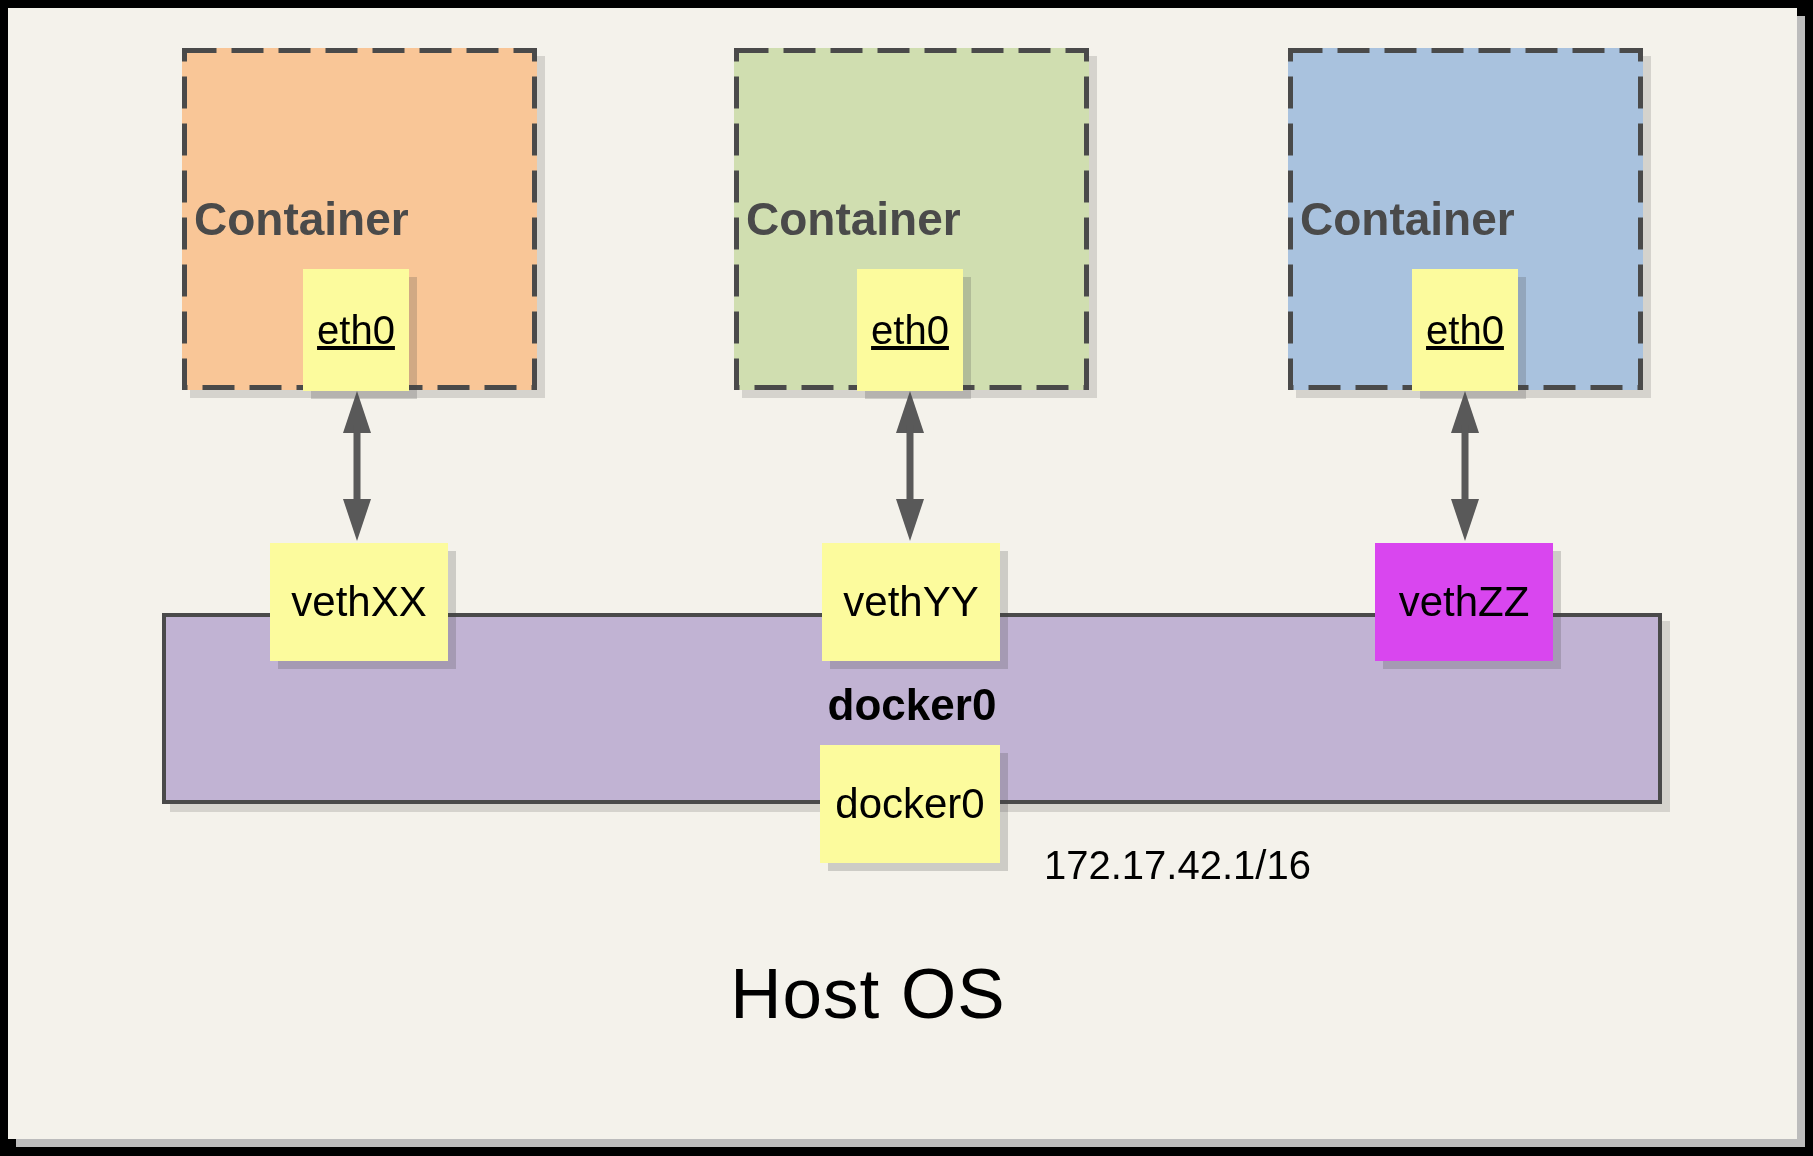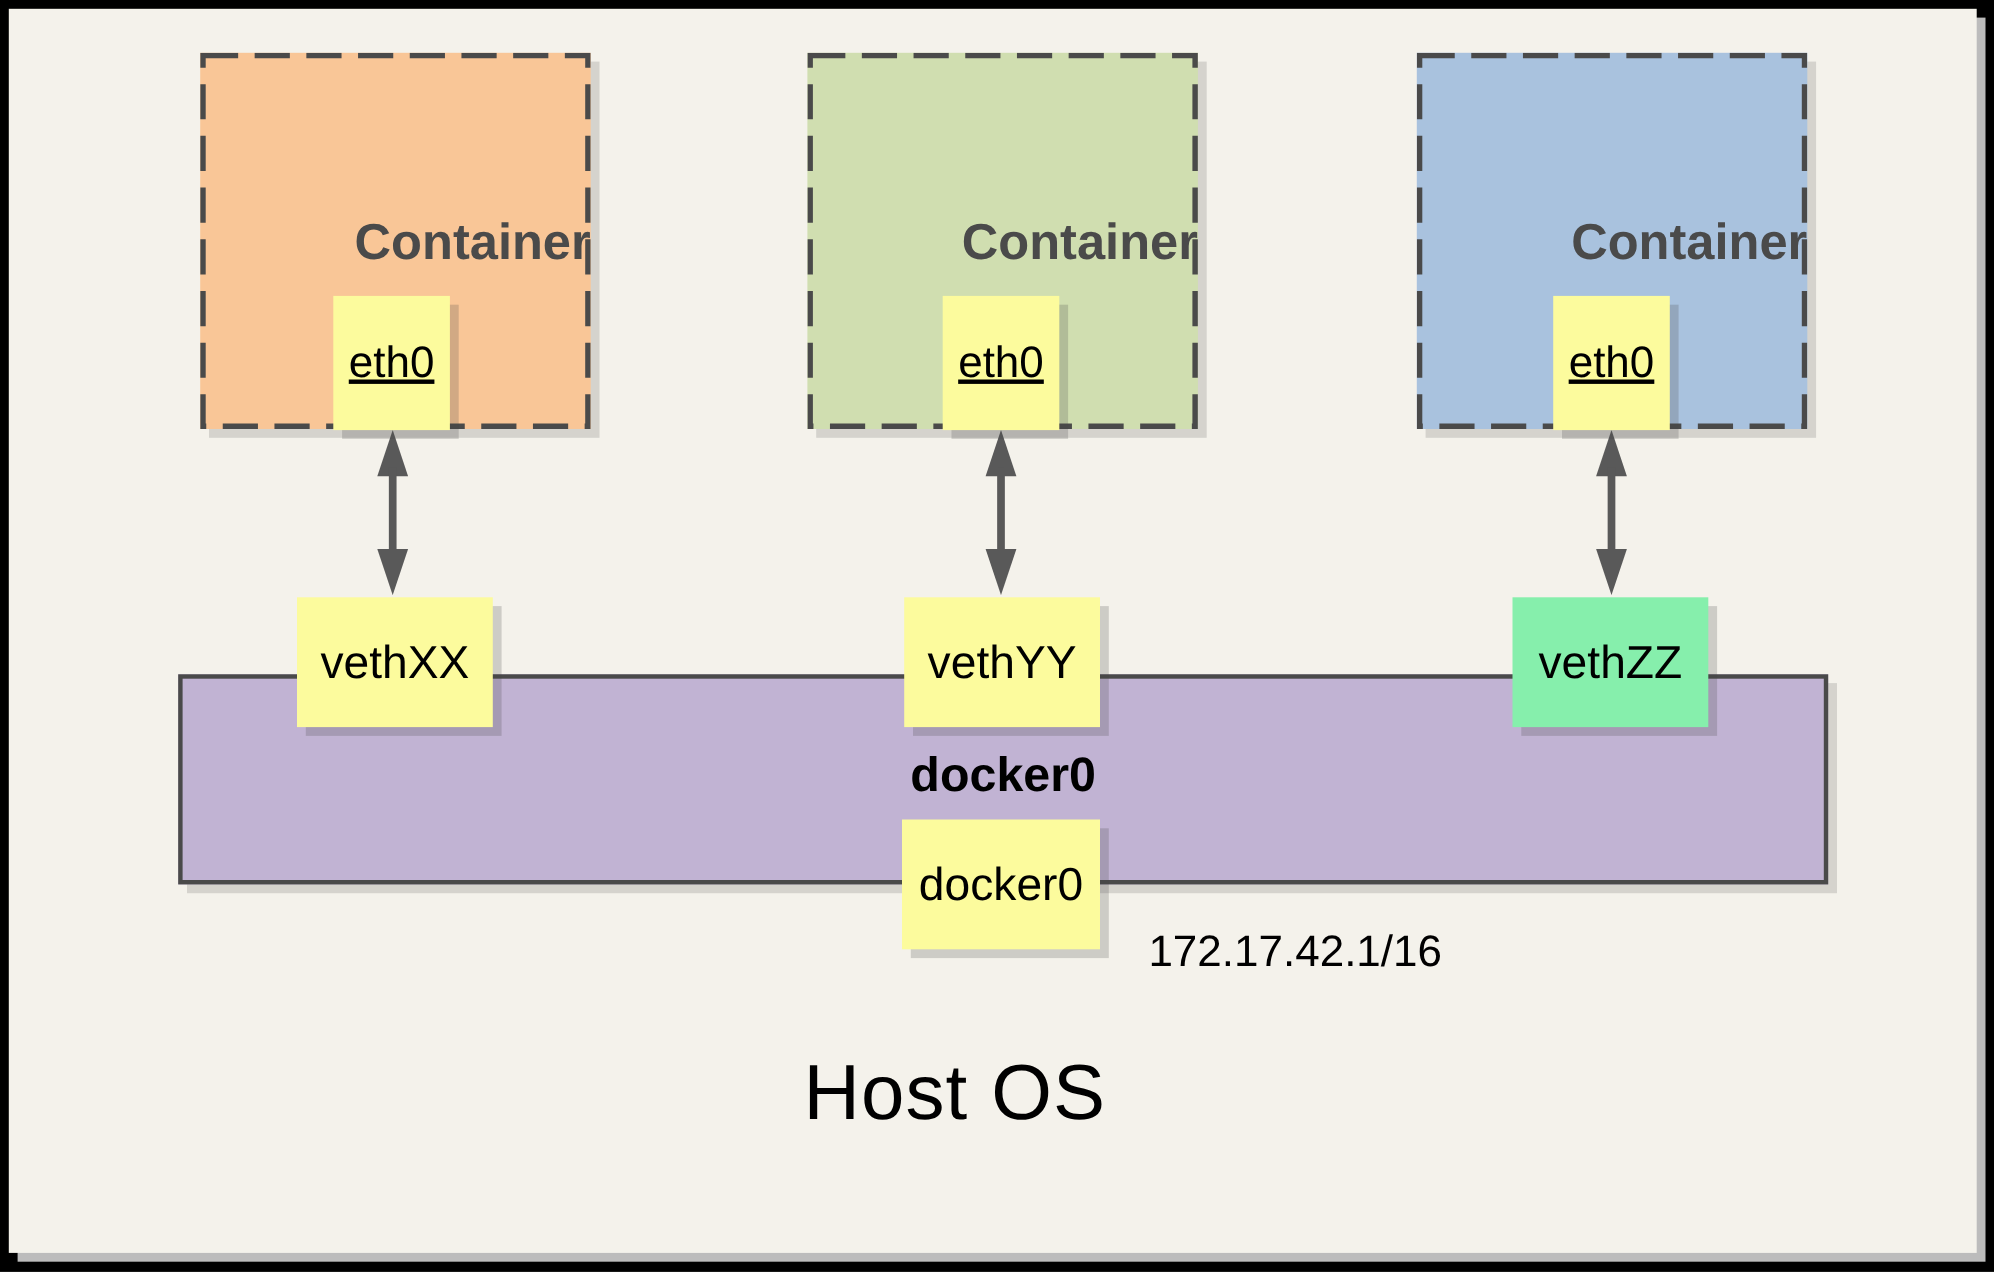--- a/index.html
+++ b/index.html
@@ -28,24 +28,25 @@
   }
   .container-box .dash-svg {
     position: absolute; left: 0; top: 0;
     width: 355px; height: 342px;
     display: block;
   }
   .container-label {
     position: absolute;
     left: 0; top: 148px;
     width: 100%;
-    text-align: right;
+    text-align: left;
     font-size: 46px;
     font-weight: bold;
     line-height: 1;
+    padding-left: 12px;
   }
   .note-box {
     position: absolute;
     display: flex;
     align-items: center;
     justify-content: center;
     box-shadow: 8px 8px 0 rgba(70,70,70,0.22);
     z-index: 4;
     line-height: 1;
   }
@@ -163,21 +164,21 @@
 
   <div class="bridge-bar" data-bind-color="diagram.colors.line_gray" style="background: rgb(193, 179, 211); color: rgb(74, 74, 74);"></div>
   <div class="bridge-label" data-bind="diagram.bridge.label">docker0</div>
 
   <div class="note-box veth-box" style="left: 270px; background: rgb(252, 251, 157);">
     <span data-bind="diagram.containers.0.veth">vethXX</span>
   </div>
   <div class="note-box veth-box" style="left: 822px; background: rgb(252, 251, 157);">
     <span data-bind="diagram.containers.1.veth">vethYY</span>
   </div>
-  <div class="note-box veth-box" style="left: 1375px; background: #86efac;">
+  <div class="note-box veth-box" style="left: 1375px; background: #d946ef;">
     <span data-bind="diagram.containers.2.veth">vethZZ</span>
   </div>
 
   <div class="note-box docker-if-box" style="background: rgb(252, 251, 157);">
     <span data-bind="diagram.bridge.interface_label">docker0</span>
   </div>
 
   <div class="ip-label" data-bind="diagram.bridge.ip">172.17.42.1/16</div>
 
   <div class="host-label" data-bind="diagram.host.label">Host OS</div>

